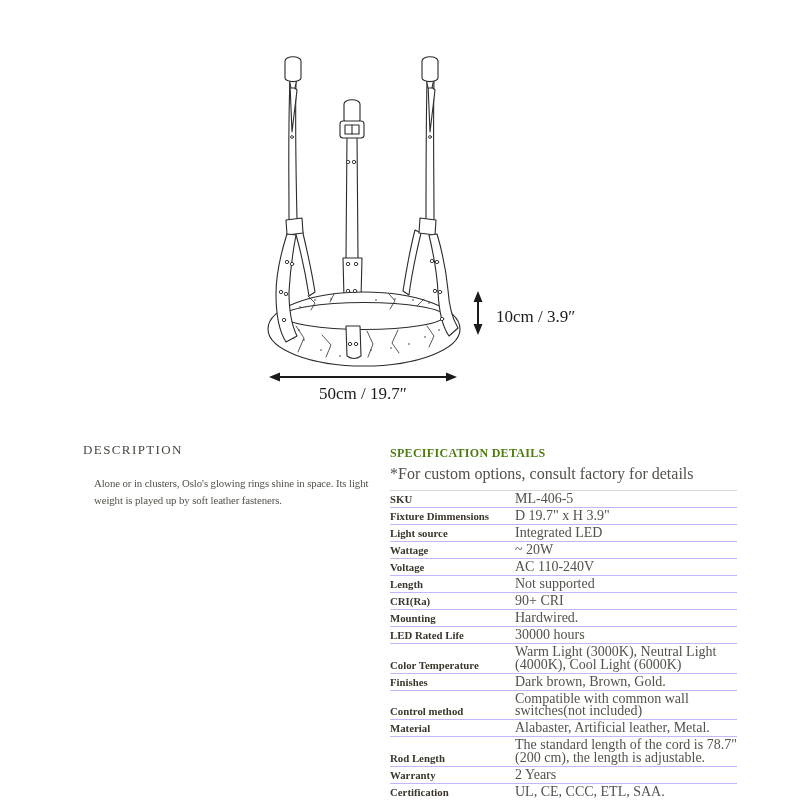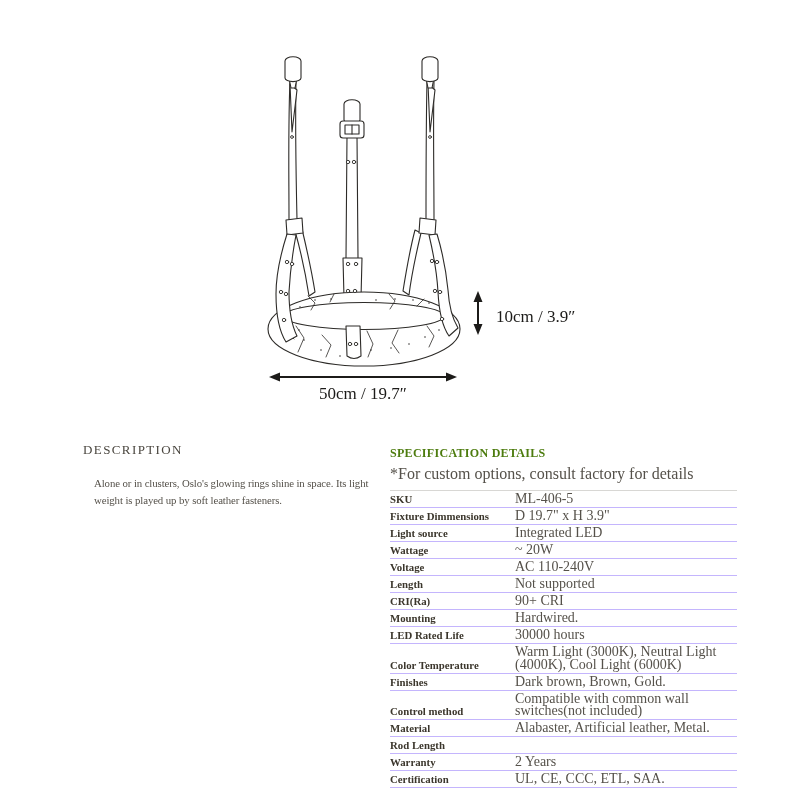--- a/index.html
+++ b/index.html
@@ -217,20 +217,21 @@
       <div class="spec-row">
         <div class="spec-label">Control method</div>
         <div class="spec-value">Compatible with common wall switches(not included)</div>
       </div>
       <div class="spec-row">
         <div class="spec-label">Material</div>
         <div class="spec-value">Alabaster, Artificial leather, Metal.</div>
       </div>
       <div class="spec-row">
         <div class="spec-label">Rod Length</div>
+        <div class="spec-value">The standard length of the cord is 78.7" (200 cm), the length is adjustable.</div>
       </div>
       <div class="spec-row">
         <div class="spec-label">Warranty</div>
         <div class="spec-value">2 Years</div>
       </div>
       <div class="spec-row">
         <div class="spec-label">Certification</div>
         <div class="spec-value">UL, CE, CCC, ETL, SAA.</div>
       </div>
     </div>

